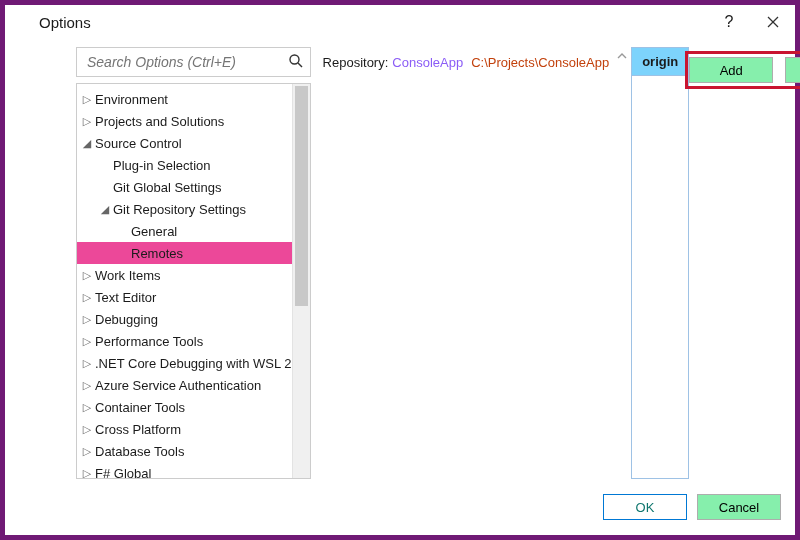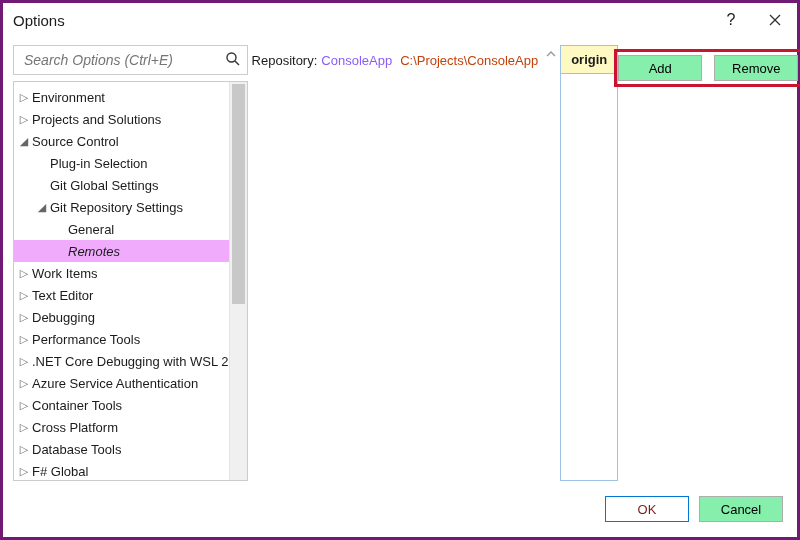--- a/index.html
+++ b/index.html
@@ -1,55 +1,55 @@
 <!DOCTYPE html>
 <html><head>
 <meta charset="utf-8">
 <style>
   * { box-sizing: border-box; }
   html, body { margin:0; padding:0; font-family: "Segoe UI", Arial, sans-serif; font-size:13px; color:#1b1b1b; }
-  .window { width:800px; height:540px; border:3px solid #701a75; background:#fff; display:flex; flex-direction:column; position:relative; }
+  .window { width:800px; height:540px; border:5px solid #701a75; background:#fff; display:flex; flex-direction:column; position:relative;padding-left:24px; }
   .titlebar { height:34px; display:flex; align-items:center; padding:0 0 0 10px; }
   .titlebar .title { font-size:15px; }
   .titlebar .spacer { flex:1; }
   .titlebar .icon-btn { width:44px; height:34px; display:flex; align-items:center; justify-content:center; }
   .titlebar .icon-btn svg { stroke:#333; }
-  .body { flex:1; display:flex; padding:8px 10px 0 10px; gap:4px; min-height:0; }
+  .body { flex:1; display:flex; padding:8px 10px 0 10px; gap:12px; min-height:0;margin-left:37px; }
   
   .left { width:262px; display:flex; flex-direction:column; min-height:0; }
   .searchbox { height:30px; border:1px solid #ccc; display:flex; align-items:center; padding:0 6px 0 8px; margin-bottom:6px; }
   .searchbox input { border:none; outline:none; flex:1; font-size:14px; font-style:italic; color:#555; }
   .tree-wrap { flex:1; border:1px solid #ccc; display:flex; min-height:0; }
   .tree-scroll { flex:1; overflow:hidden; padding:4px 0; min-width:0; }
   .tree-scrollbar { width:18px; background:#f0f0f0; border-left:1px solid #e3e3e3; position:relative; }
   .tree-scrollbar .thumb { position:absolute; left:2px; right:2px; top:2px; height:220px; background:#c8c8c8; }
   .tree-item { display:flex; align-items:center; height:22px; white-space:nowrap; }
   .tree-item .glyph { width:12px; text-align:center; color:#666; font-size:11px; margin-right:2px; }
-  .tree-item.selected { background:#f0abfc;font-style:italic; }
+  .tree-item.selected { background:#ec4899; }
   .tree-item.l0 { padding-left:4px; }
   .tree-item.l1 { padding-left:22px; }
   .tree-item.l2 { padding-left:40px; }
   
   .right { flex:1; display:flex; min-height:0; }
   .repo-header { height:30px; display:flex; align-items:center; gap:4px; }
   .repo-header .repo-name { color:#8b5cf6; }
   .repo-header .repo-path { color:#c2410c; margin-left:4px; }
   .scroll-caret { margin-left:auto; color:#999; width:18px; text-align:center; align-self:flex-start; margin-top:2px;}
   .remote-list { flex:1; border:1px solid #9ec2e5; min-height:0; overflow:hidden; }
   .remote-item { padding:6px 10px; }
-  .remote-item.selected { background:#fef9c3; border-bottom:1px solid #9ec2e5; }
+  .remote-item.selected { background:#7dd3fc; border-bottom:1px solid #9ec2e5; }
   .remote-item .name { font-weight:600; }
   .remote-item .line { }
   .action-row { margin-top:8px; display:flex; gap:12px; padding:2px 0 4px 0; position:relative; }
   .action-row-highlight { position:absolute; left:-4px; top:-4px; width:298px; height:38px; border:3px solid #c91430; pointer-events:none; }
   .action-row button, .footer button { width:84px; height:26px; background:#86efac; border:1px solid #adadad; font-size:13px; }
   .action-row .caret-down { margin-left:auto; color:#999; }
   
   .footer { height:56px; display:flex; justify-content:flex-end; align-items:center; gap:10px; padding:0 14px; }
-  .footer button.ok { background:#fff; border:1px solid #0078d4; color:#7f1d1d; }
+  .footer button.ok { background:#fff; border:1px solid #0078d4; color:#0f766e; }
 </style>
 </head>
 <body>
 
 <div class="window">
 
   <div class="titlebar">
     <span class="title">Options</span>
     <span class="spacer"></span>
     <span class="icon-btn" style="font-size:16px;">?</span>

